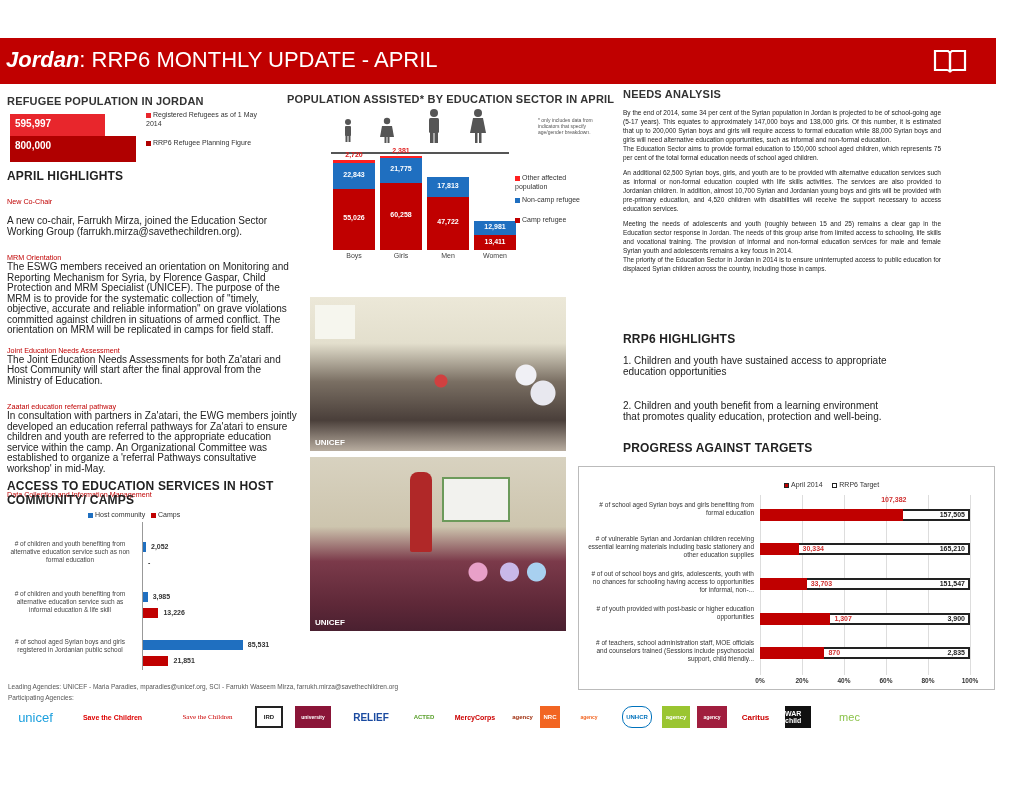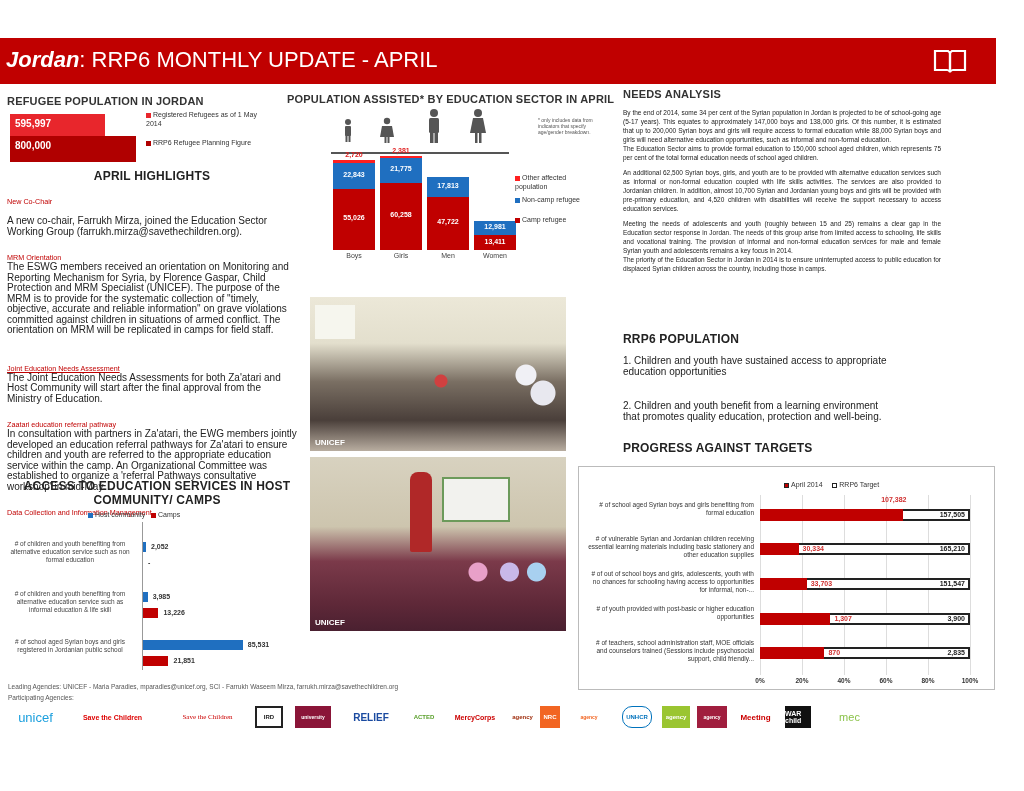--- a/index.html
+++ b/index.html
@@ -4,21 +4,21 @@
 <style>
   * { box-sizing: border-box; margin: 0; padding: 0; }
   body { width: 1024px; height: 791px; background: #ffffff; font-family: "Liberation Sans", sans-serif; color: #222; position: relative; overflow: hidden; }
   .abs { position: absolute; }
   #header { left: 0; top: 38px; width: 996px; height: 46px; background: #c00000; }
   #header .title { position: absolute; left: 6px; top: 9px; font-size: 22px; color: #fff; white-space: nowrap; }
   #header .title b { font-weight: bold; font-style: italic; }
   #header .sector { position: absolute; left: 745px; top: 10px; font-size: 22px; font-weight: bold; color: #fff; }
   #header .book { position: absolute; left: 933px; top: 10px; width: 34px; height: 26px; }
   .sec-title { font-size: 11px; font-weight: bold; color: #333; letter-spacing: 0.2px; white-space: nowrap; }
-  .sec-title.big { font-size: 12px; color: #222; text-align: center; }
+  .sec-title.big { font-size: 12px; color: #222; }
   .red-h { color: #c00000; font-size: 7.2px; margin-top: 16px; }
   .body-t { font-size: 10px; line-height: 10.5px; color: #222; }
   .just { text-align: justify; }
   .leg { font-size: 7px; color: #333; line-height: 9px; }
   .dot { display: inline-block; width: 5px; height: 5px; margin-right: 2px; vertical-align: middle; }
   .refbar { position: absolute; left: 10px; height: 26px; color: #fff; font-size: 10px; font-weight: bold; padding: 4px 0 0 5px; }
   .bar-seg { position: absolute; }
   .bar-val { position: absolute; color: #fff; font-size: 7px; font-weight: bold; text-align: center; width: 100%; }
   .photo { position: absolute; overflow: hidden; }
   .photo .credit { position: absolute; left: 5px; bottom: 4px; color: #fff; font-size: 8px; font-weight: bold; }
@@ -41,21 +41,21 @@
 <div class="refbar" style="top:136px;width:126px;background:#b00000;"><span>800,000</span></div>
 <div class="abs leg" style="left:146px;top:110px;width:120px;"><span class="dot" style="background:#e8262c"></span><span>Registered Refugees as of 1 May 2014</span></div>
 <div class="abs leg" style="left:146px;top:138px;width:120px;"><span class="dot" style="background:#b00000"></span><span>RRP6 Refugee Planning Figure</span></div>
 
 <div class="abs" style="left:7px;top:169px;width:290px;">
   <div class="sec-title big">APRIL HIGHLIGHTS</div>
   <div class="red-h" style="margin-top:14px;">New Co-Chair</div>
   <div class="body-t" style="margin-top:10px;">A new co-chair, Farrukh Mirza, joined the Education Sector Working Group (farrukh.mirza@savethechildren.org).</div>
   <div class="red-h">MRM Orientation</div>
   <div class="body-t">The ESWG members received an orientation on Monitoring and Reporting Mechanism for Syria, by Florence Gaspar, Child Protection and MRM Specialist (UNICEF). The purpose of the MRM is to provide for the systematic collection of "timely, objective, accurate and reliable information" on grave violations committed against children in situations of armed conflict. The orientation on MRM will be replicated in camps for field staff.</div>
-  <div class="red-h" style="margin-top:28px;text-decoration:underline;">Joint Education Needs Assessment</div>
+  <div class="red-h" style="margin-top:10px;">Joint Education Needs Assessment</div>
   <div class="body-t">The Joint Education Needs Assessments for both Za'atari and Host Community will start after the final approval from the Ministry of Education.</div>
   <div class="red-h" style="margin-top:16px;">Zaatari education referral pathway</div>
   <div class="body-t">In consultation with partners in Za'atari, the EWG members jointly developed an education referral pathways for Za'atari to ensure children and youth are referred to the appropriate education service within the camp. An Organizational Committee was established to organize a 'referral Pathways consultative workshop' in mid-May.</div>
   <div class="red-h" style="">Data Collection and Information Management</div>
 </div>
 
 <div class="abs sec-title" style="left:287px;top:93px;">POPULATION ASSISTED* BY EDUCATION SECTOR IN APRIL</div>
 <div class="abs" style="left:538px;top:117px;width:60px;font-size:5px;line-height:6px;color:#555;">* only includes data from indicators that specify age/gender breakdown.</div>
 <svg class="abs" style="left:330px;top:108px;" width="170" height="40">
   <g fill="#555">
@@ -165,21 +165,21 @@
 
 <div class="abs" style="left:623px;top:88px;width:318px;">
   <div class="sec-title">NEEDS ANALYSIS</div>
   <div class="body-t just" style="margin-top:8px;font-size:6.5px;line-height:9px;">By the end of 2014, some 34 per cent of the Syrian population in Jordan is projected to be of school-going age (5-17 years). This equates to approximately 147,000 boys and 138,000 girls. Of this number, it is estimated that up to 200,000 Syrian boys and girls will require access to formal education while 88,000 Syrian boys and girls will need alternative education opportunities, such as informal and non-formal education.</div>
   <div class="body-t just" style="font-size:6.5px;line-height:9px;">The Education Sector aims to provide formal education to 150,000 school aged children, which represents 75 per cent of the total formal education needs of school aged children.</div>
   <div class="body-t just" style="margin-top:6px;font-size:6.5px;line-height:9px;">An additional 62,500 Syrian boys, girls, and youth are to be provided with alternative education services such as informal or non-formal education coupled with life skills activities. The services are also provided to Jordanian children. In addition, almost 10,700 Syrian and Jordanian young boys and girls will be provided with pre-primary education, and 4,520 children with disabilities will receive the support necessary to access education services.</div>
   <div class="body-t just" style="margin-top:6px;font-size:6.5px;line-height:9px;">Meeting the needs of adolescents and youth (roughly between 15 and 25) remains a clear gap in the Education sector response in Jordan. The needs of this group arise from limited access to schooling, life skills and vocational training. The provision of informal and non-formal education services for male and female Syrian youth and adolescents remains a key focus in 2014.</div>
   <div class="body-t just" style="font-size:6.5px;line-height:9px;">The priority of the Education Sector in Jordan in 2014 is to ensure uninterrupted access to public education for displaced Syrian children across the country, including those in camps.</div>
 </div>
 
-<div class="abs sec-title big" style="left:623px;top:332px;">RRP6 POPULATION</div>
+<div class="abs sec-title big" style="left:623px;top:332px;">RRP6 HIGHLIGHTS</div>
 <div class="abs body-t" style="left:623px;top:356px;width:270px;">1. Children and youth have sustained access to appropriate education opportunities</div>
 <div class="abs body-t" style="left:623px;top:401px;width:260px;">2. Children and youth benefit from a learning environment that promotes quality education, protection and well-being.</div>
 
 <div class="abs sec-title big" style="left:623px;top:441px;">PROGRESS AGAINST TARGETS</div>
 <div id="progress-box" class="abs">
   <div class="abs leg" style="left:205px;top:13px;">
     <span class="dot" style="background:#c00000;border:1px solid #222"></span><span>April 2014</span>
     &nbsp;&nbsp;&nbsp;&nbsp;<span class="dot" style="background:#fff;border:1px solid #222"></span><span>RRP6 Target</span>
   </div>
   <div id="progress-chart" class="abs" style="left:0;top:0;width:417px;height:224px;">
@@ -233,16 +233,16 @@
     <div class="logo" style="left:295px;background:#8a1538;color:#fff;width:36px;font-size:5px;">university</div>
     <div class="logo" style="left:340px;color:#1a4aa0;width:62px;font-size:10px;text-align:center;">RELIEF</div>
     <div class="logo" style="left:413px;color:#5aa02c;width:22px;font-size:6px;">ACTED</div>
     <div class="logo" style="left:445px;color:#c00;width:60px;font-size:7px;">MercyCorps</div>
     <div class="logo" style="left:515px;color:#a03010;width:15px;font-size:6px;">agency</div>
     <div class="logo" style="left:540px;background:#f26522;color:#fff;width:20px;font-size:6px;">NRC</div>
     <div class="logo" style="left:570px;color:#f26522;width:38px;font-size:5px;">agency</div>
     <div class="logo" style="left:622px;color:#0072bc;width:30px;font-size:6px;border:1px solid #0072bc;border-radius:10px;">UNHCR</div>
     <div class="logo" style="left:662px;background:#9ac531;color:#fff;width:28px;font-size:6px;">agency</div>
     <div class="logo" style="left:697px;background:#a01e3e;color:#fff;width:30px;font-size:5px;">agency</div>
-    <div class="logo" style="left:733px;color:#c00;width:45px;font-size:8px;">Meeting</div>
+    <div class="logo" style="left:733px;color:#c00;width:45px;font-size:8px;">Caritus</div>
     <div class="logo" style="left:785px;background:#111;color:#fff;width:26px;font-size:7px;">WAR child</div>
     <div class="logo" style="left:822px;color:#8bc34a;width:55px;font-size:11px;font-weight:normal;">mec</div>
   </div>
 
 </body></html>

